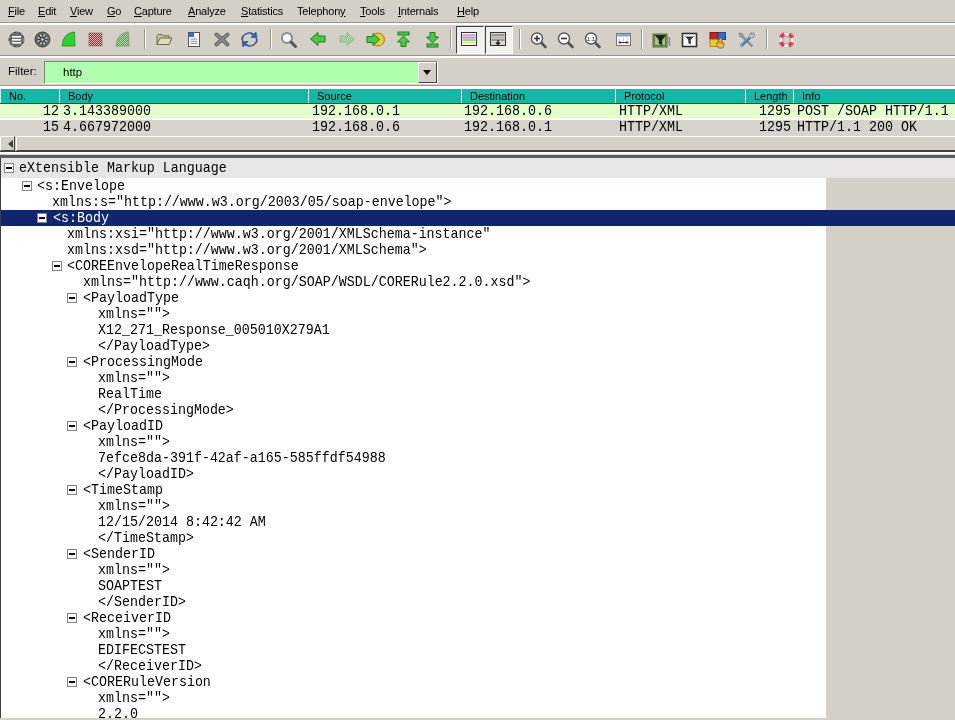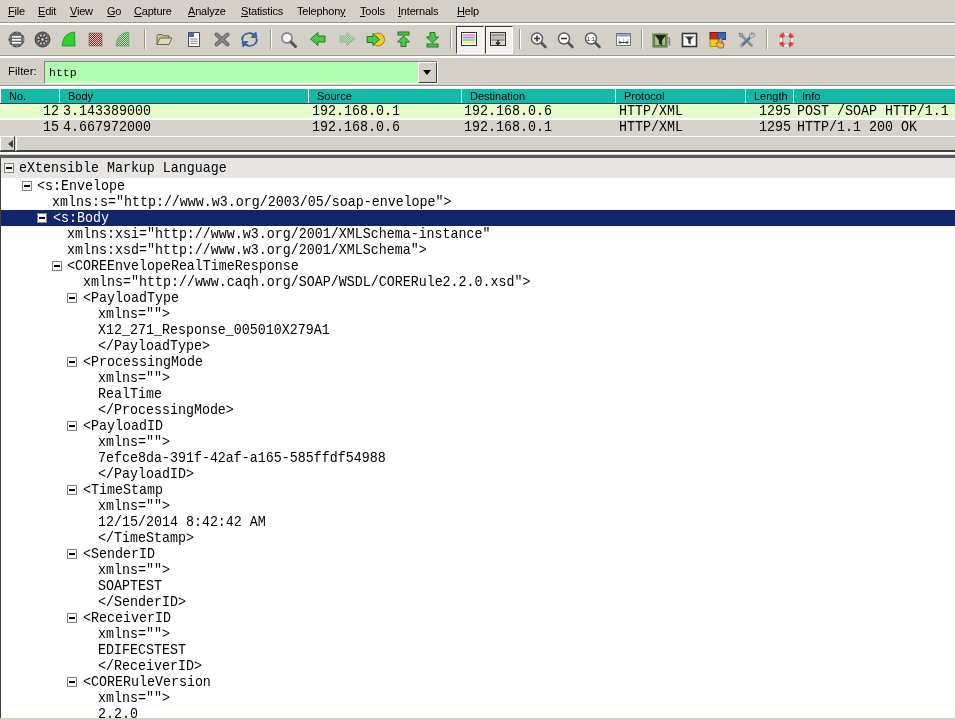--- a/index.html
+++ b/index.html
@@ -250,21 +250,21 @@
 <div class="sep" style="left:270px"></div>
 <div class="sep" style="left:450px"></div>
 <div class="sep" style="left:519px"></div>
 <div class="sep" style="left:641px"></div>
 <div class="sep" style="left:766px"></div>
 <div class="etch" style="top:55px"></div>
 
 <span class="abs" style="left:8px;top:65px;font-size:11.5px;">Filter:</span>
 <div class="abs" style="left:44px;top:61px;width:392px;height:21px;background:#afffaf;
   border:1px solid;border-color:#848484 #fff #fff #848484;">
-  <span class="abs" style="left:4px;top:4px;font-size:11.5px;font-family:Liberation Mono, monospace;">http</span>
+  <span class="abs" style="left:18px;top:4px;font-size:11.5px;">http</span>
   <div class="abs" style="right:0px;top:0px;width:17px;height:19px;background:#d4d0c8;
     border:1px solid;border-color:#fff #404040 #404040 #fff;">
     <div class="abs" style="left:4px;top:7px;width:0;height:0;border:4px solid transparent;border-top:5px solid #000;"></div>
   </div>
 </div>
 <span class="fbtn" style="left:448px">Expression...</span>
 <span class="fbtn" style="left:525px">Clear</span>
 <span class="fbtn" style="left:565px;color:#8d8d88">Apply</span>
 <span class="fbtn" style="left:605px">Body</span>
 <div class="etch" style="top:85px"></div>
@@ -297,21 +297,21 @@
      border:1px solid;border-color:#fff #404040 #404040 #fff;box-sizing:border-box;">
     <div class="abs" style="left:3px;top:3px;width:0;height:0;border:4px solid transparent;border-right:5px solid #404040;"></div>
   </div>
   <div class="abs" style="left:16px;top:0;width:941px;height:15px;background:#d4d0c8;
      border:1px solid;border-color:#fff #404040 #404040 #fff;border-right:none;box-sizing:border-box;"></div>
 </div>
 <div class="abs" style="left:0;top:151px;width:955px;height:1px;background:#404040"></div>
 <div class="abs" style="left:0;top:152px;width:955px;height:2px;background:#fff"></div>
 <div class="abs" style="left:0;top:155px;width:955px;height:3px;background:#5a5a5a"></div>
 
-<div class="abs" style="left:0;top:158px;width:955px;height:560px;background:#fff;border-left:1px solid #404040;box-sizing:border-box;">
+<div class="abs" style="left:0;top:158px;width:826px;height:560px;background:#fff;border-left:1px solid #404040;box-sizing:border-box;">
 <div class="tr" style="top:0;height:20px;line-height:20px;background:#e8e6e2">
   <div class="xb" style="left:3px;top:5px"><i></i></div><span style="left:18px">eXtensible Markup Language</span></div>
 <div class="tr" style="top:20px"><div class="xb" style="left:21px"><i></i></div><span style="left:36px">&lt;s:Envelope</span></div>
 <div class="tr" style="top:36px"><span style="left:51px">xmlns:s="http://www.w3.org/2003/05/soap-envelope"&gt;</span></div>
 <div class="tr selrow" style="top:52px"><div class="xb" style="left:36px"><i></i></div><span style="left:52px">&lt;s:Body</span></div>
 <div class="tr" style="top:68px"><span style="left:66px">xmlns:xsi="http://www.w3.org/2001/XMLSchema-instance"</span></div>
 <div class="tr" style="top:84px"><span style="left:66px">xmlns:xsd="http://www.w3.org/2001/XMLSchema"&gt;</span></div>
 <div class="tr" style="top:100px"><div class="xb" style="left:51px"><i></i></div><span style="left:66px">&lt;COREEnvelopeRealTimeResponse</span></div>
 <div class="tr" style="top:116px"><span style="left:82px">xmlns="http://www.caqh.org/SOAP/WSDL/CORERule2.2.0.xsd"&gt;</span></div>
 <div class="tr" style="top:132px"><div class="xb" style="left:66px"><i></i></div><span style="left:82px">&lt;PayloadType</span></div>

